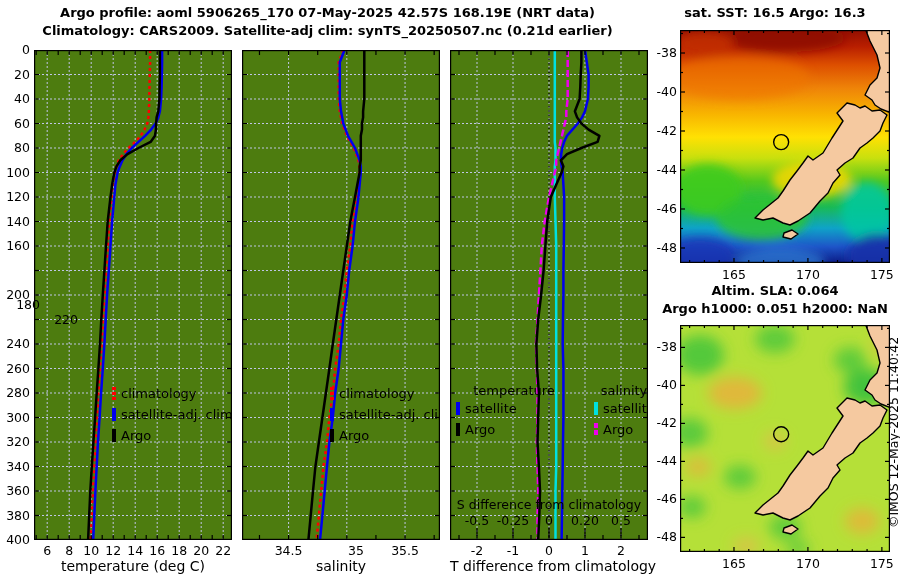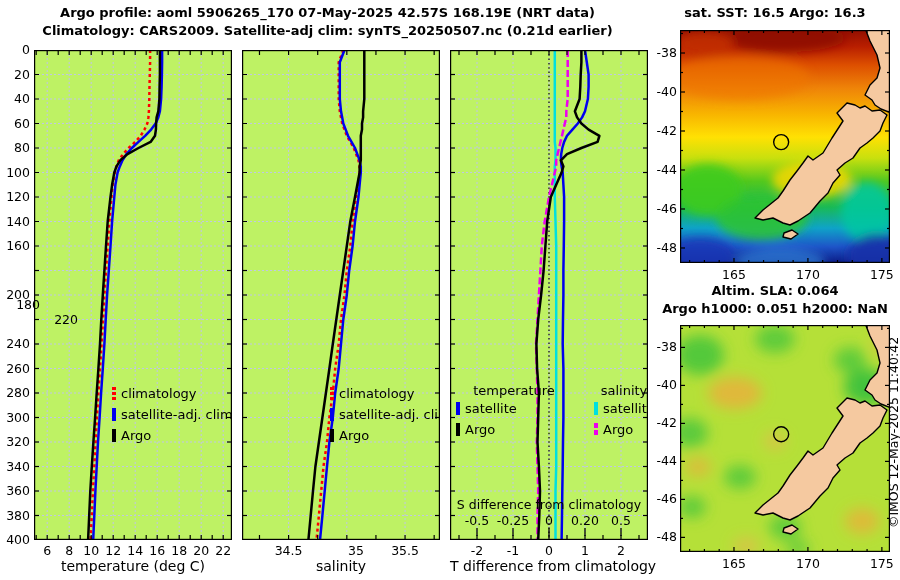--- a/index.html
+++ b/index.html
@@ -1,20 +1,20 @@
 <!DOCTYPE html>
 <html><head>
 <meta charset="utf-8">
 <style>
   html,body{margin:0;padding:0;background:#fff;}
   #fig{position:relative;width:900px;height:580px;background:#fff;overflow:hidden;
        font-family:"DejaVu Sans","Liberation Sans",sans-serif;color:#000;border-radius:22px;}
   .title{position:absolute;left:0;width:655px;text-align:center;font-weight:bold;font-size:13px;white-space:nowrap;}
   .maptitle{position:absolute;left:650px;width:250px;text-align:center;font-weight:bold;font-size:13px;white-space:nowrap;}
-  .plotbox{position:absolute;top:50px;height:490px;overflow:hidden;background:#bef264;}
+  .plotbox{position:absolute;top:50px;height:490px;overflow:hidden;background:#4d7c0f;}
   .plotbox svg{position:absolute;left:0;top:0;}
   .xlab{position:absolute;font-size:14px;text-align:center;white-space:nowrap;}
   .tick-label{position:absolute;font-size:12.5px;text-align:center;white-space:nowrap;}
   .ylab-depth{position:absolute;font-size:12.5px;text-align:right;width:28px;}
   .maplab{position:absolute;font-size:12.5px;text-align:center;white-space:nowrap;}
   .maplab-y{position:absolute;font-size:12.5px;text-align:right;width:26px;white-space:nowrap;}
   .legend{position:absolute;z-index:5;}
   .lg-row{display:flex;align-items:center;height:21px;}
   .lg-mark{display:inline-block;width:4px;height:13px;margin-right:5px;flex:0 0 4px;}
   .lg-label{font-size:13px;white-space:nowrap;}

